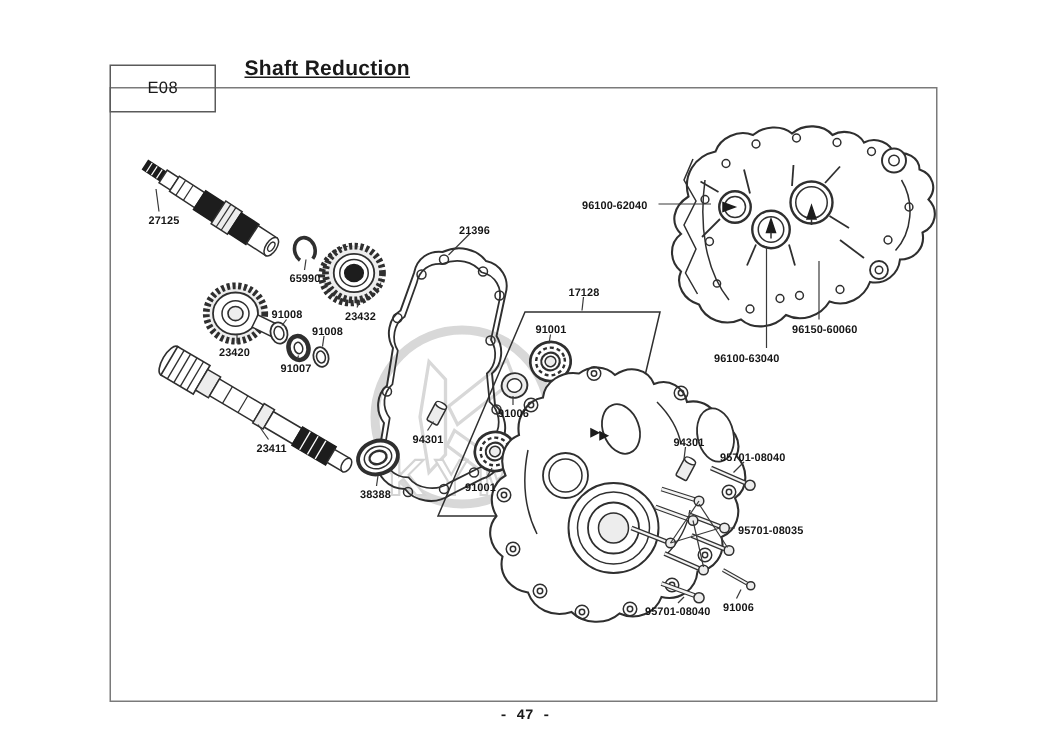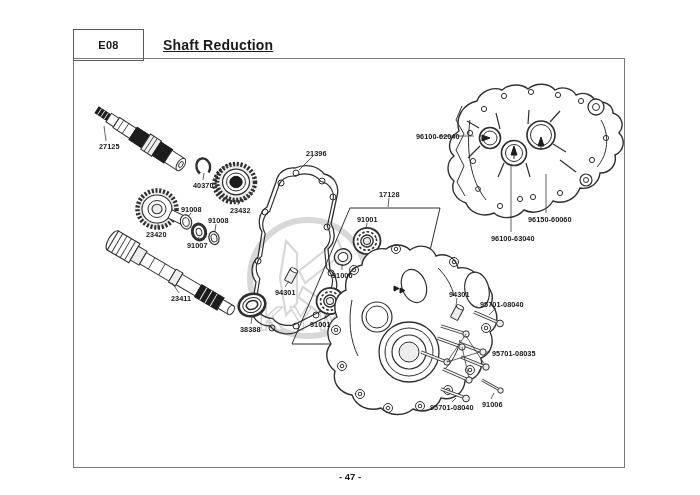--- a/index.html
+++ b/index.html
@@ -1,24 +1,24 @@
 <!DOCTYPE html>
 <html><head>
 <meta charset="utf-8">
 <style>
   html,body{margin:0;padding:0;background:#fff;}
   body{width:700px;height:495px;position:relative;overflow:hidden;
        font-family:"Liberation Sans","DejaVu Sans",sans-serif;}
   #art{position:absolute;left:0;top:0;z-index:1;}
   .txt{position:absolute;z-index:3;color:#1a1a1a;white-space:nowrap;}
-  .hdr-code{left:73px;top:29px;width:69px;height:30px;border:1px solid #5a5a5a;
+  .hdr-code{left:73px;top:43px;width:69px;height:30px;border:1px solid #5a5a5a;
             display:flex;align-items:center;justify-content:center;
-            font-weight:bold;font-size:11px;letter-spacing:.3px;}
+            font-weight:normal;font-size:11px;letter-spacing:.3px;}
   .hdr-title{left:163px;top:37px;font-weight:bold;font-size:14px;letter-spacing:.2px;text-decoration:underline;}
-  .footer{left:0;top:471px;width:700px;text-align:center;font-weight:bold;font-size:9.5px;}
+  .footer{left:0;top:471px;width:700px;text-align:center;font-weight:bold;font-size:9.5px;font-family:Liberation Mono, monospace;}
   .plabel{position:absolute;z-index:3;font-weight:bold;font-size:7.3px;
           letter-spacing:.05px;color:#161616;white-space:nowrap;}
   
   .ln{stroke:#2f2f2f;fill:none;}
   .fw{fill:#fff;stroke:#2f2f2f;}
   .fl{fill:#ededed;stroke:#2f2f2f;}
   .dk{fill:#1d1d1d;stroke:#1d1d1d;}
   .ldr{stroke:#3a3a3a;stroke-width:.8;fill:none;}
   .wm{stroke:#d6d6d6;fill:none;}
   .wmtext{fill:#ffffff;stroke:#d2d2d2;stroke-width:1.4;
@@ -348,34 +348,34 @@
   </g>
 </svg>
 
 <div class="txt hdr-code">
   <span>E08</span>
 </div>
 <div class="txt hdr-title">Shaft Reduction</div>
 <div class="txt footer">- 47 -</div>
 
 <div class="plabel" style="left:99px;top:142px">27125</div>
-<div class="plabel" style="left:193px;top:181px">40370</div>
+<div class="plabel" style="left:193px;top:181px">65990</div>
 <div class="plabel" style="left:230px;top:206px">23432</div>
 <div class="plabel" style="left:146px;top:230px">23420</div>
 <div class="plabel" style="left:181px;top:205px">91008</div>
 <div class="plabel" style="left:208px;top:216px">91008</div>
 <div class="plabel" style="left:187px;top:241px">91007</div>
 <div class="plabel" style="left:306px;top:149px">21396</div>
 <div class="plabel" style="left:379px;top:190px">17128</div>
 <div class="plabel" style="left:171px;top:294px">23411</div>
 <div class="plabel" style="left:240px;top:325px">38388</div>
 <div class="plabel" style="left:275px;top:288px">94301</div>
 <div class="plabel" style="left:357px;top:215px">91001</div>
 <div class="plabel" style="left:332px;top:271px">91006</div>
 <div class="plabel" style="left:310px;top:320px">91001</div>
 <div class="plabel" style="left:449px;top:290px">94301</div>
 <div class="plabel" style="left:480px;top:300px">95701-08040</div>
 <div class="plabel" style="left:492px;top:349px">95701-08035</div>
 <div class="plabel" style="left:430px;top:403px">95701-08040</div>
 <div class="plabel" style="left:482px;top:400px">91006</div>
-<div class="plabel" style="left:416px;top:132px">96100-62040</div>
+<div class="plabel" style="left:388px;top:132px">96100-62040</div>
 <div class="plabel" style="left:528px;top:215px">96150-60060</div>
-<div class="plabel" style="left:491px;top:234px">96100-63040</div>
+<div class="plabel" style="left:476px;top:234px">96100-63040</div>
 
 </body></html>

